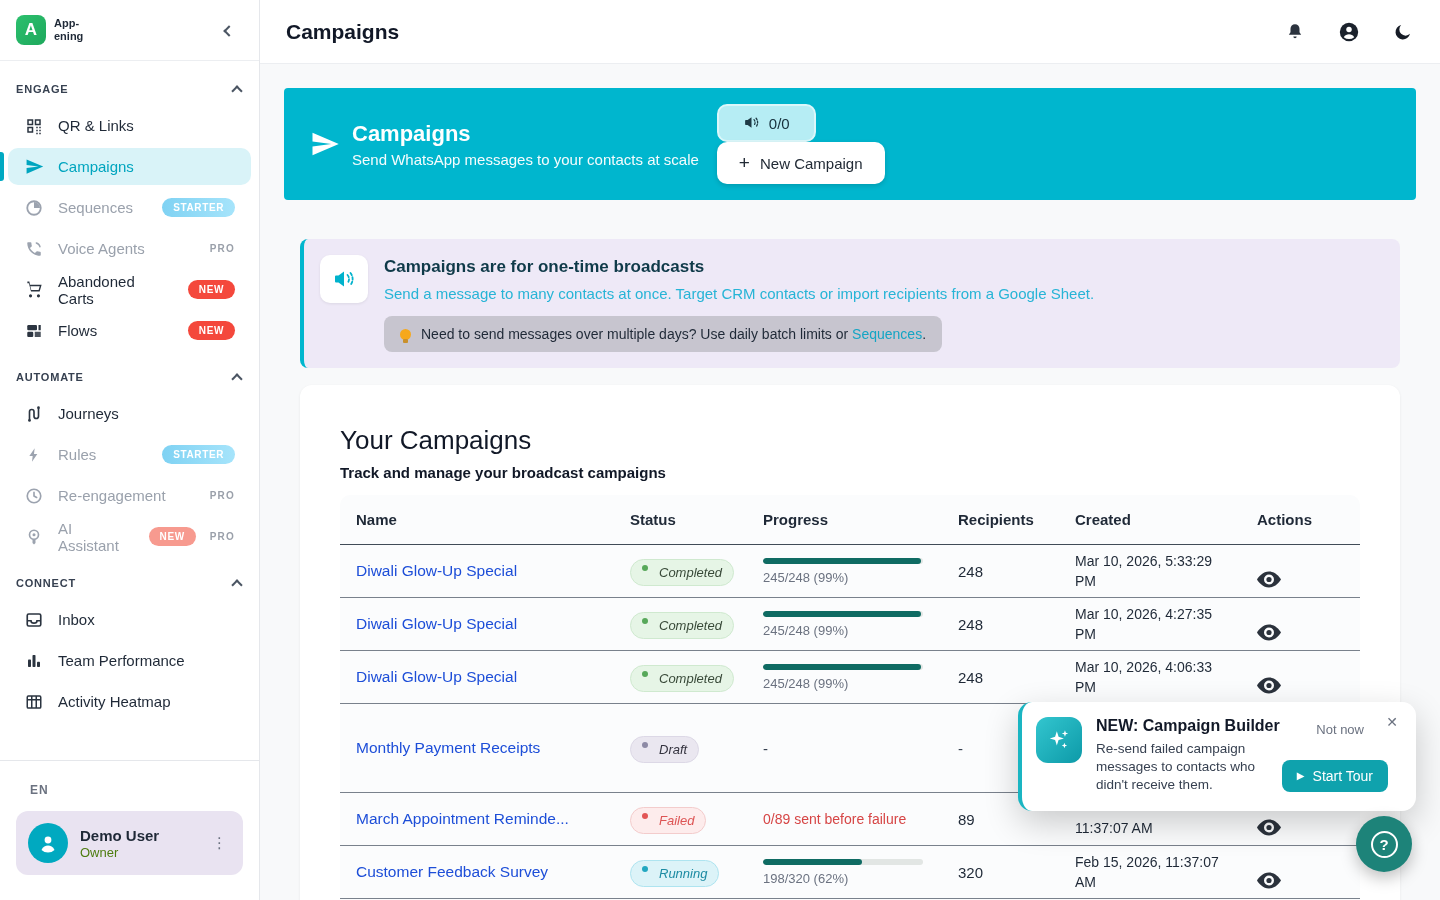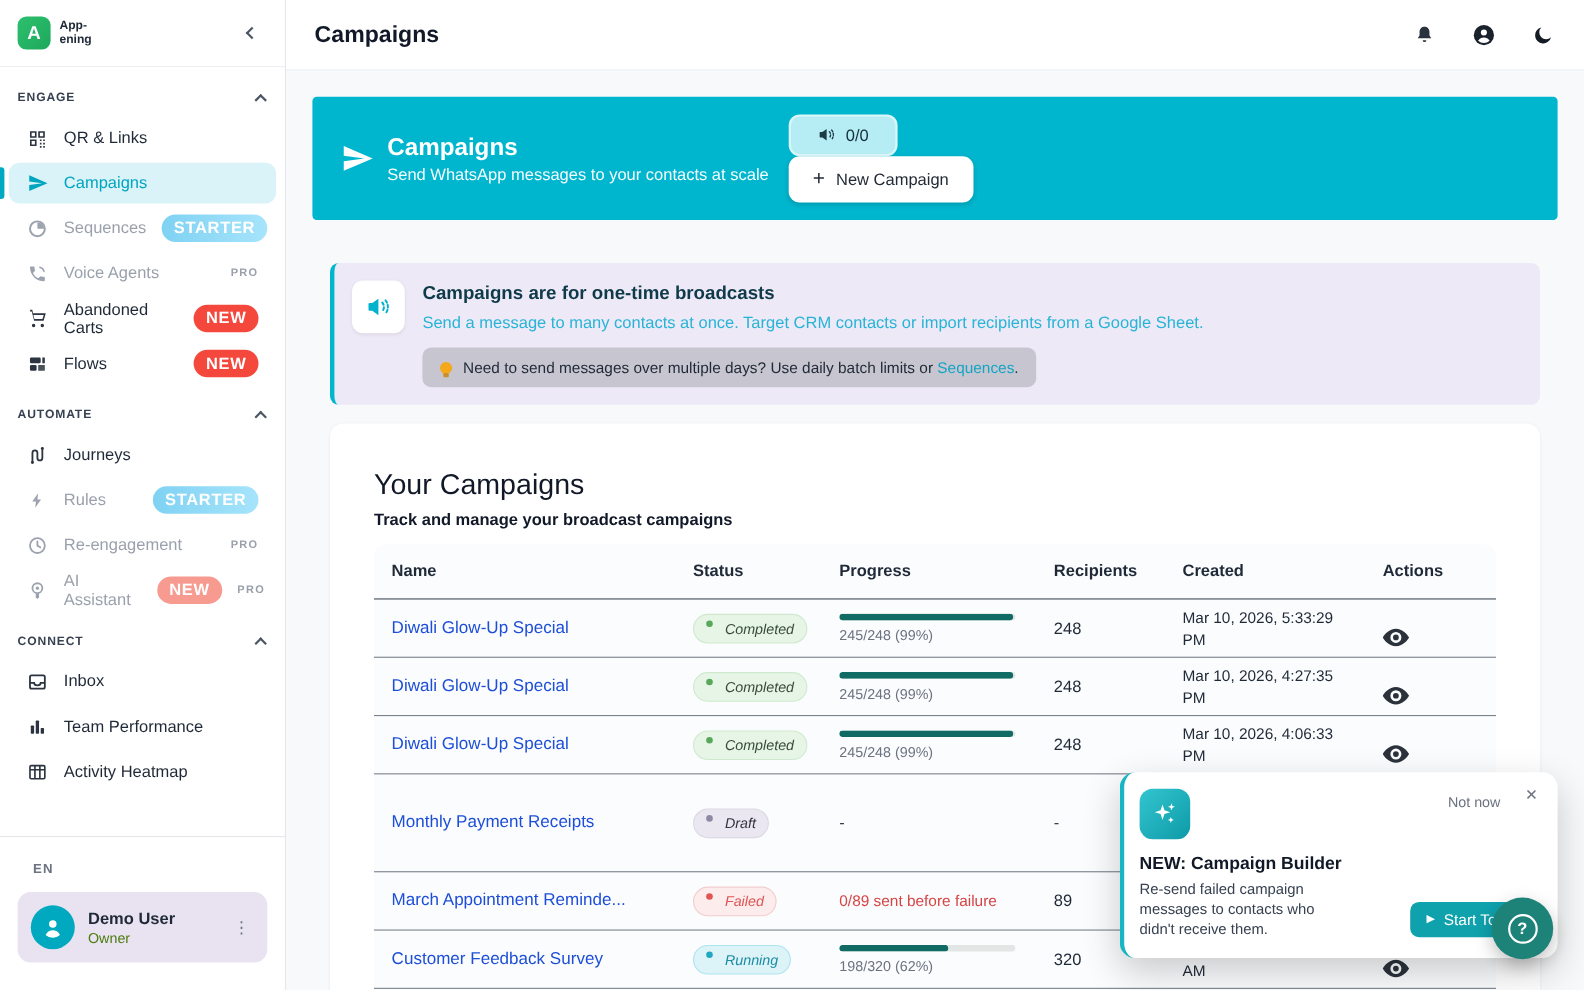--- a/index.html
+++ b/index.html
@@ -28,21 +28,21 @@
     padding:18px 18px 8px 16px; font-size:11px; font-weight:bold; letter-spacing:.8px; color:#374151; }
   .nav-item { display:flex; align-items:center; gap:14px; height:37px; margin:4px 8px;
     padding:0 16px; border-radius:10px; font-size:15px; font-weight:500; color:#1f2937; cursor:pointer; position:relative; }
   .nav-item .nicon { width:20px; height:20px; display:flex; align-items:center; justify-content:center; color:#2b3440; flex:none; }
   .nav-item.disabled { color:#9aa1ac; }
   .nav-item.disabled .nicon { color:#9ca3af; }
   .nav-item.active { background:#d9f3f8; color:#00a5bf; }
   .nav-item.active .nicon { color:#00a5bf; }
   .nav-item.active::before { content:""; position:absolute; left:-8px; top:4px; bottom:4px; width:4px;
     background:#00a9c2; border-radius:0 3px 3px 0; }
-  .badge { margin-left:auto; font-size:15px; font-weight:bold; letter-spacing:.6px; color:#fff;
+  .badge { margin-left:auto; font-size:10px; font-weight:bold; letter-spacing:.6px; color:#fff;
     padding:4px 11px; border-radius:999px; }
   .badge.starter { background:linear-gradient(90deg,#7fd2f3,#a6e4fb); }
   .badge.new { background:#f4483c; }
   .badge.new-soft { background:#f79a8f; margin-left:10px; }
   .pro-tag { margin-left:auto; font-size:10px; font-weight:bold; letter-spacing:1.2px; color:#9aa0aa; }
   .pro-tag.inline { margin-left:auto; }
 
   .sb-bottom { border-top:1px solid #e5e7eb; height:140px; padding:14px 16px 0; }
   .lang-label { font-size:12px; font-weight:bold; letter-spacing:1px; color:#6b7280; padding:8px 14px 14px; }
   .user-card { background:#e9e3f1; border-radius:12px; height:64px; display:flex; align-items:center;
@@ -112,21 +112,21 @@
   .prog .fill { height:6px; border-radius:3px; background:#0f6b63; }
   .prog-label { font-size:13px; color:#6b7280; margin-top:6px; }
   .prog-dash { color:#374151; }
   .fail-text { font-size:14px; color:#d64545; }
   .c-created { font-size:14px; color:#1f2937; line-height:20px; padding-right:28px; }
   .eye-btn { width:24px; height:18px; color:#2b323c; cursor:pointer; margin-left:12px; }
 
   
   .toast { position:fixed; left:1018px; top:702px; width:398px; background:#fff; border-radius:14px;
     border-left:4px solid #1ab5c2; box-shadow:0 12px 34px rgba(0,0,0,.20); padding:15px 16px 16px 14px; z-index:50; }
-  .toast-flex { display:flex; gap:14px;flex-direction:column; }
+  .toast-flex { display:flex; gap:14px; }
   .toast-icon { width:46px; height:46px; border-radius:12px; background:linear-gradient(135deg,#33c6cf,#0d9aa8);
     display:flex; align-items:center; justify-content:center; color:#fff; flex:none; }
   .toast-title { font-size:16px; font-weight:bold; color:#111827; }
   .toast-body { font-size:13.5px; color:#374151; line-height:1.35; width:178px; margin-top:5px; }
   .toast-notnow { position:absolute; right:52px; top:20px; font-size:13px; color:#6b7280; cursor:pointer; }
   .toast-close { position:absolute; right:18px; top:12px; font-size:14px; color:#6b7280; cursor:pointer; }
   .toast-cta { position:absolute; right:28px; bottom:19px; background:#0fa2ad; color:#fff; border-radius:8px;
     padding:8px 15px; font-size:14px; display:flex; align-items:center; gap:8px; cursor:pointer; }
   .toast-cta .play { font-size:10px; }
 

